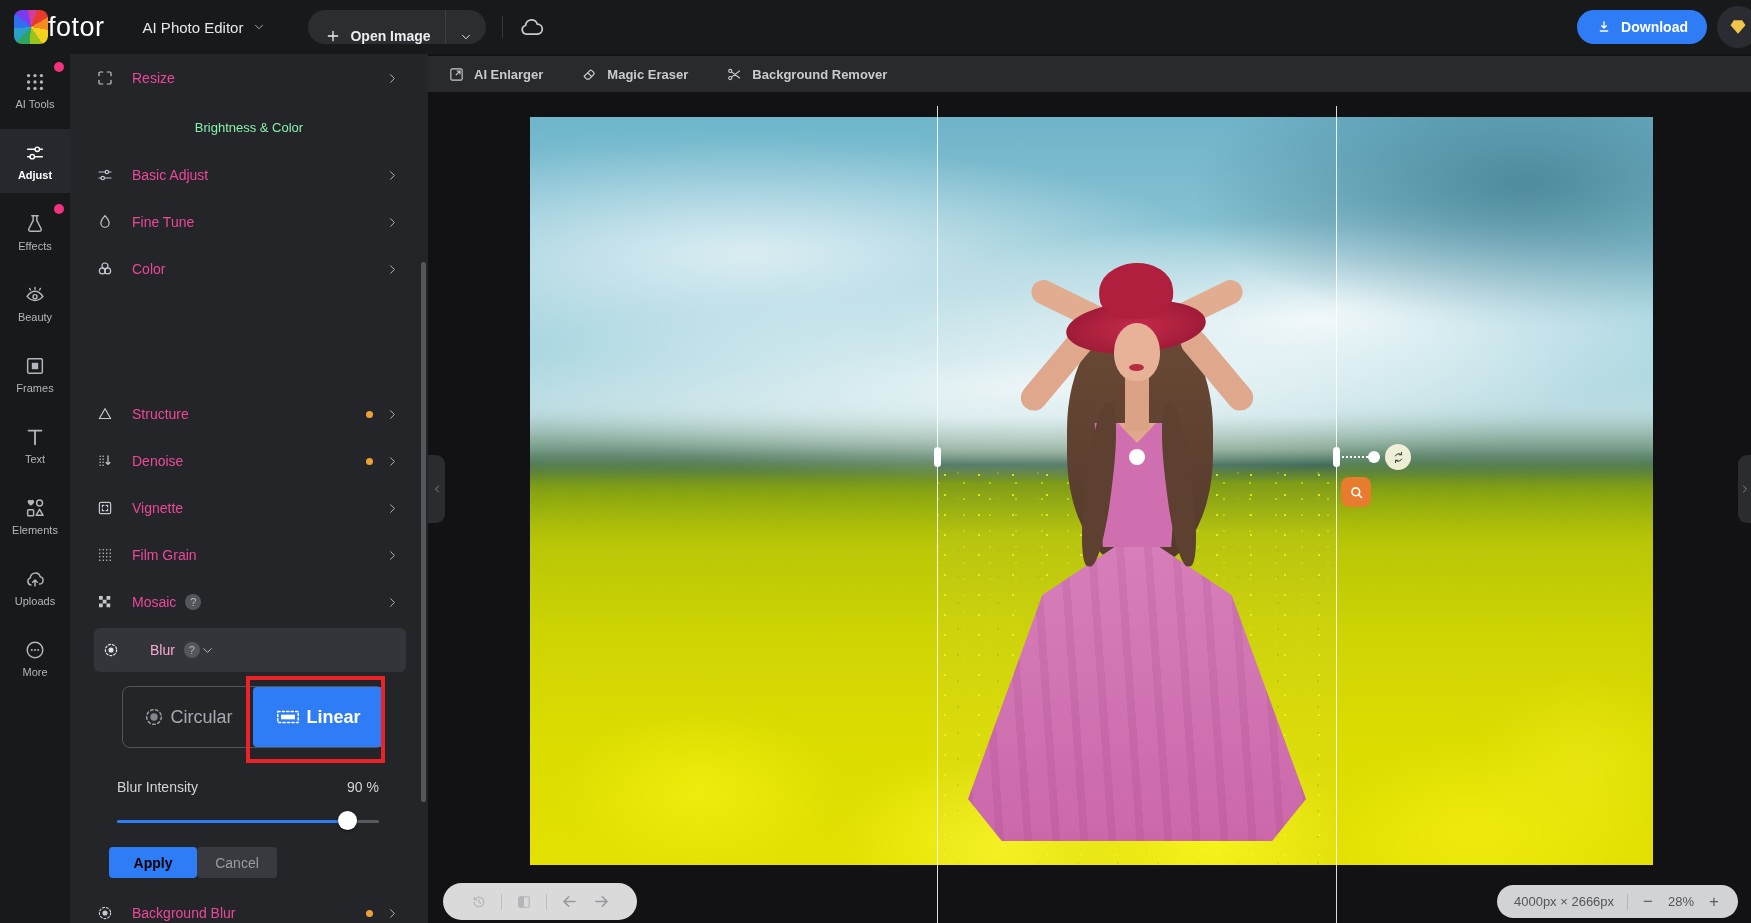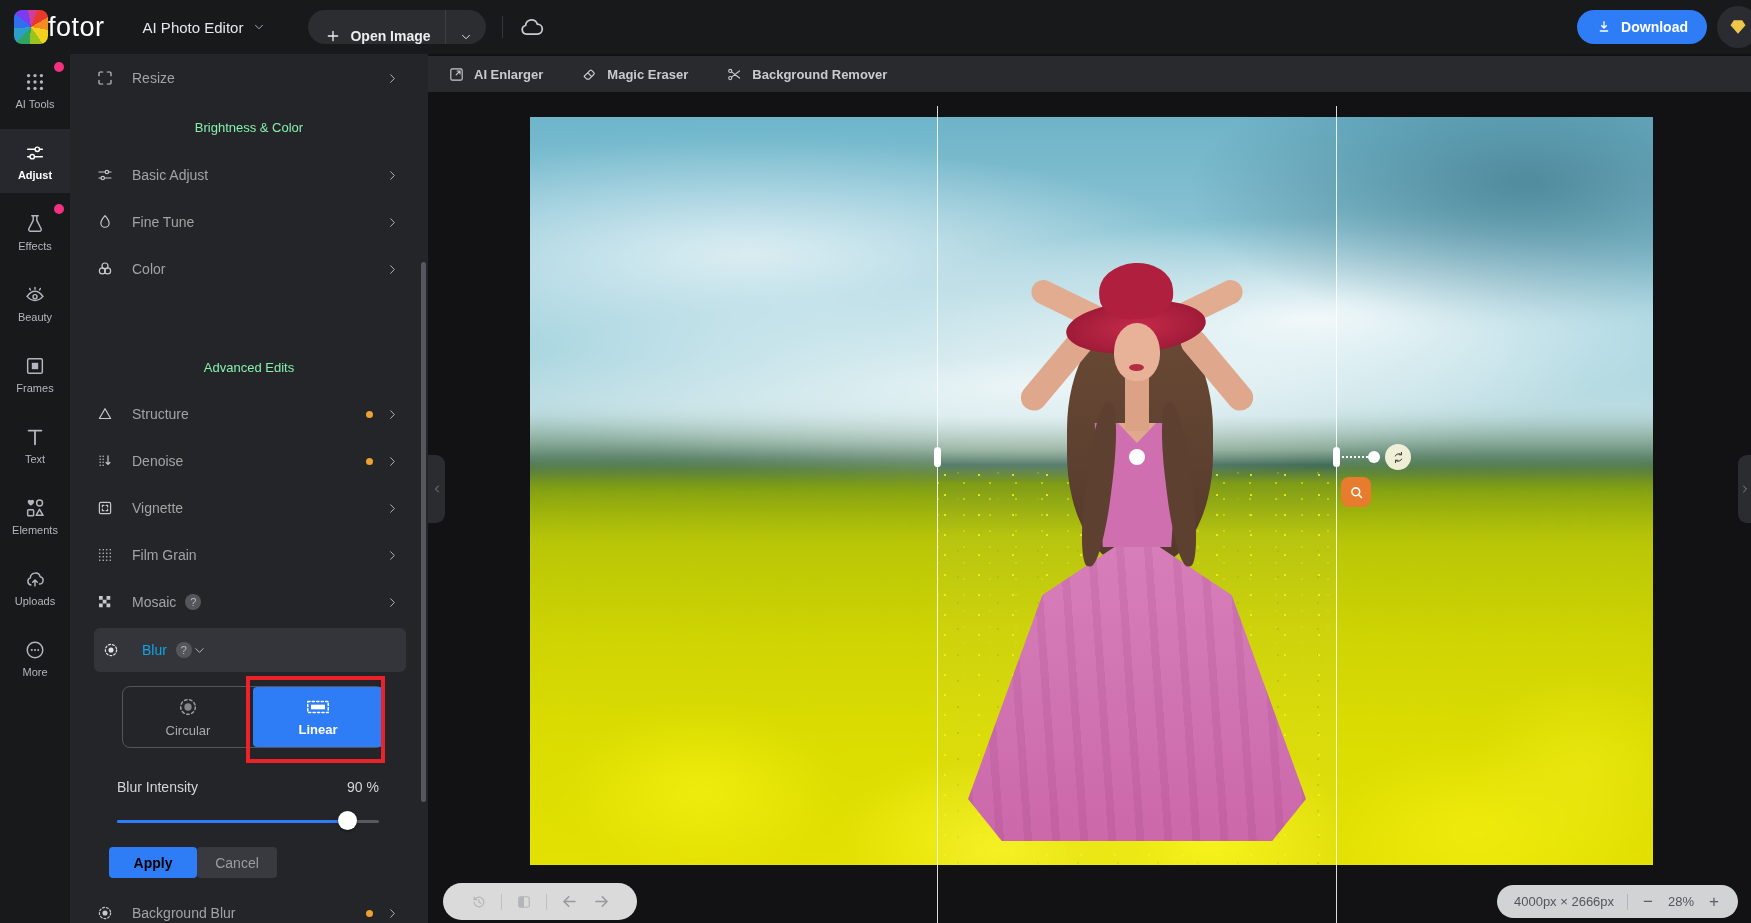--- a/index.html
+++ b/index.html
@@ -39,39 +39,39 @@
   .side-item.active { background:#27282d; color:#fff; font-weight:700; }
   .pink-dot { position:absolute; top:4px; right:6px; width:10px; height:10px; border-radius:50%;
       background:#f5317f; }
 
   
   .panel { position:absolute; left:70px; top:54px; bottom:0; width:358px; background:#242529;
            overflow:hidden; z-index:20; }
   .prow { position:absolute; left:24px; right:28px; height:44px; display:flex; align-items:center;
           cursor:pointer; }
   .prow .picon { width:22px; display:flex; justify-content:center; color:#c6c8cd; }
-  .prow .plabel { margin-left:16px; font-size:14px; color:#a3a3a3; }
+  .prow .plabel { margin-left:16px; font-size:14px; color:#ec4899; }
   .prow .spacer { flex:1; }
   .phead { position:absolute; left:0; width:358px; height:28px; text-align:center; line-height:28px;
            font-size:13px; color:#86efac; }
   .orange-dot { width:7px; height:7px; border-radius:50%; background:#eda135; margin-right:12px; }
   .help-badge { width:16px; height:16px; border-radius:50%; background:#55565c; color:#b6b8bd;
       font-size:11px; display:flex; align-items:center; justify-content:center; margin-left:9px; }
   .chev { color:#b2b4ba; display:flex; }
   .toggle { width:32px; height:16px; border-radius:9px; background:#85878e; position:relative; }
   .toggle .knob { position:absolute; left:-2px; top:-2px; width:20px; height:20px; border-radius:50%;
       background:#fff; box-shadow:0 1px 2px rgba(0,0,0,.4); }
   .blur-row { position:absolute; left:24px; right:22px; top:574px; height:44px; background:#34353b;
       border-radius:6px; display:flex; align-items:center; padding:0 10px 0 6px; cursor:pointer; }
   .blur-row .picon { width:22px; display:flex; justify-content:center; color:#e2e3e6; }
-  .blur-row .plabel { margin-left:20px; font-size:14px; color:#0ea5e9; }
+  .blur-row .plabel { margin-left:28px; font-size:14px; color:#f9a8d4; }
   .mode-box { position:absolute; left:52px; top:632px; width:262px; height:62px;
       border:1px solid #54555b; border-radius:8px; display:flex; overflow:visible; }
-  .mode { flex:1; display:flex; flex-direction:column; align-items:center; justify-content:center;
-      gap:5px; font-size:13px; color:#a7a9af; cursor:pointer; }
+  .mode { flex:1; display:flex; flex-direction:row; align-items:center; justify-content:center;
+      gap:5px; font-size:18px; color:#a7a9af; cursor:pointer; }
   .mode.selected { background:#2e7cf6; color:#fff; font-weight:700; border-radius:4px; }
   .red-rect { position:absolute; left:176px; top:622px; width:139px; height:87px;
       border:4px solid #eb2228; z-index:6; pointer-events:none; }
   .intensity-row { position:absolute; left:47px; right:49px; top:718px; height:30px;
       display:flex; align-items:center; justify-content:space-between; font-size:14px; color:#d4d5d9; }
   .slider-track { position:absolute; left:47px; top:766px; width:262px; height:3px;
       background:#595a60; border-radius:2px; }
   .slider-fill { position:absolute; left:0; top:0; width:230px; height:3px; background:#2e7cf6;
       border-radius:2px; }
   .slider-thumb { position:absolute; left:268px; top:757px; width:19px; height:19px; border-radius:50%;
@@ -387,21 +387,20 @@
     <span class="plabel">Color</span>
     <span class="spacer"></span>
     <span class="chev">
       <svg class="ic" width="15" height="15" viewBox="0 0 24 24">
           <path d="M9 6l6 6-6 6"></path>
         </svg>
     </span>
   </div>
 
 
-  <div class="phead" style="top:300px">Advanced Edits</div>
 
   <div class="prow" style="top:385px">
     <span class="picon">
       <svg class="ic" width="18" height="18" viewBox="0 0 24 24">
           <g fill="currentColor" stroke="none">
             <circle cx="5.5" cy="5.5" r="1"></circle>
             <circle cx="9.5" cy="5.5" r="1"></circle>
             <circle cx="5.5" cy="9.5" r="1"></circle>
             <circle cx="9.5" cy="9.5" r="1"></circle>
             <circle cx="5.5" cy="13.5" r="1"></circle>

